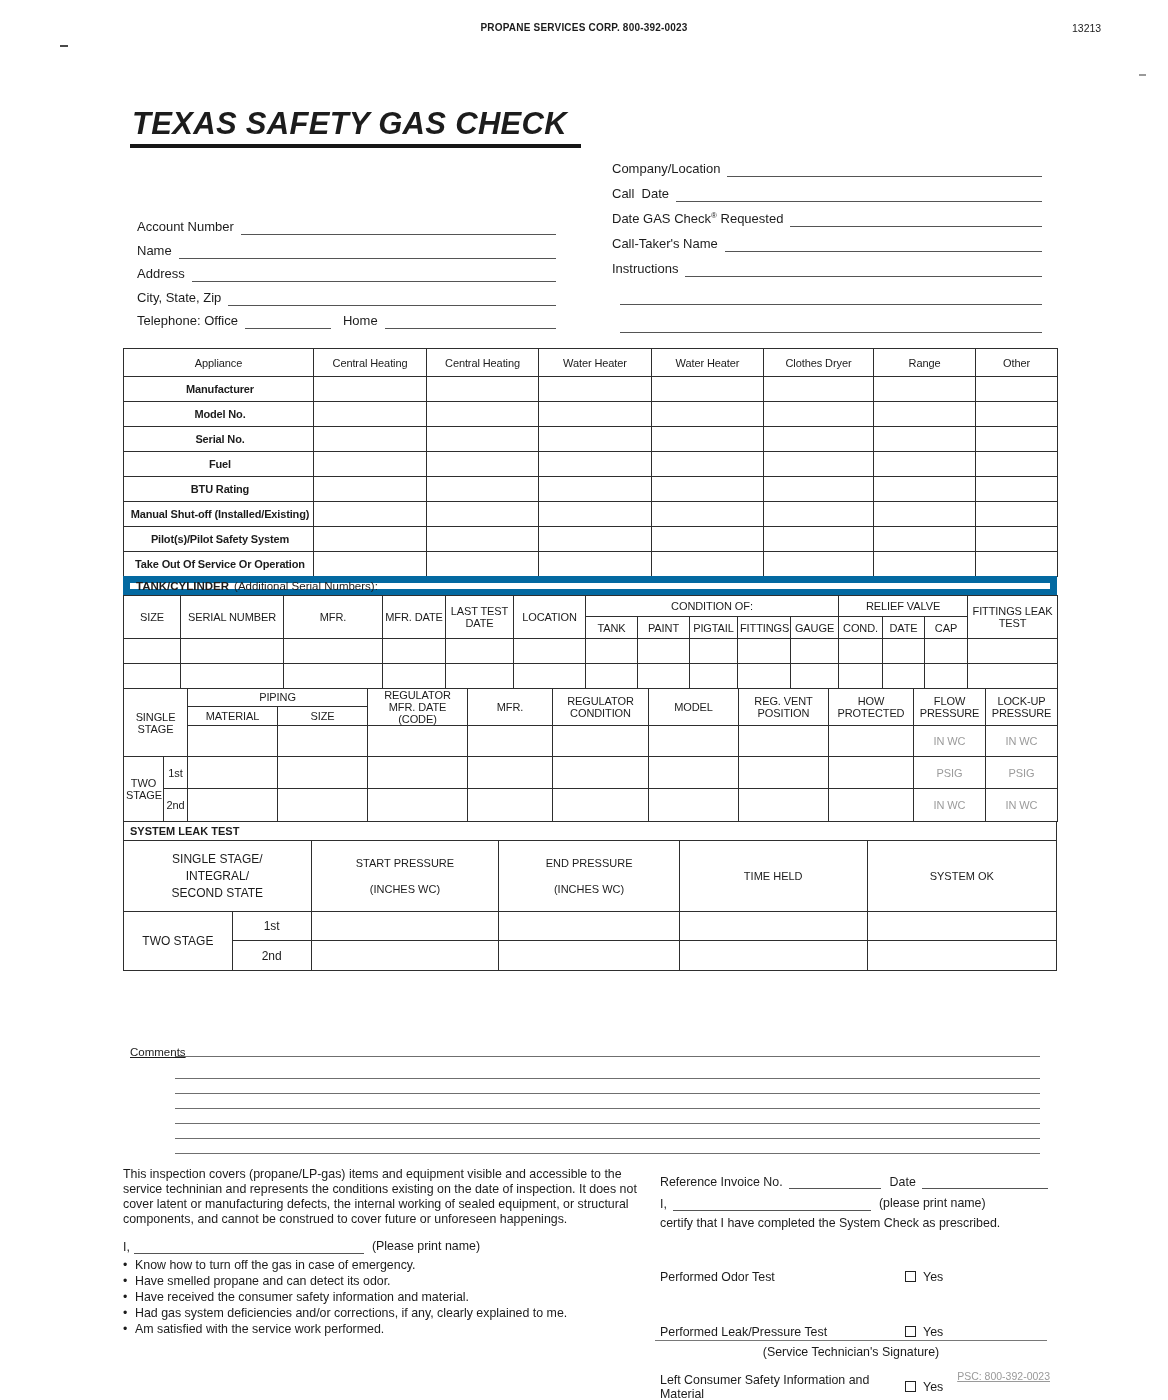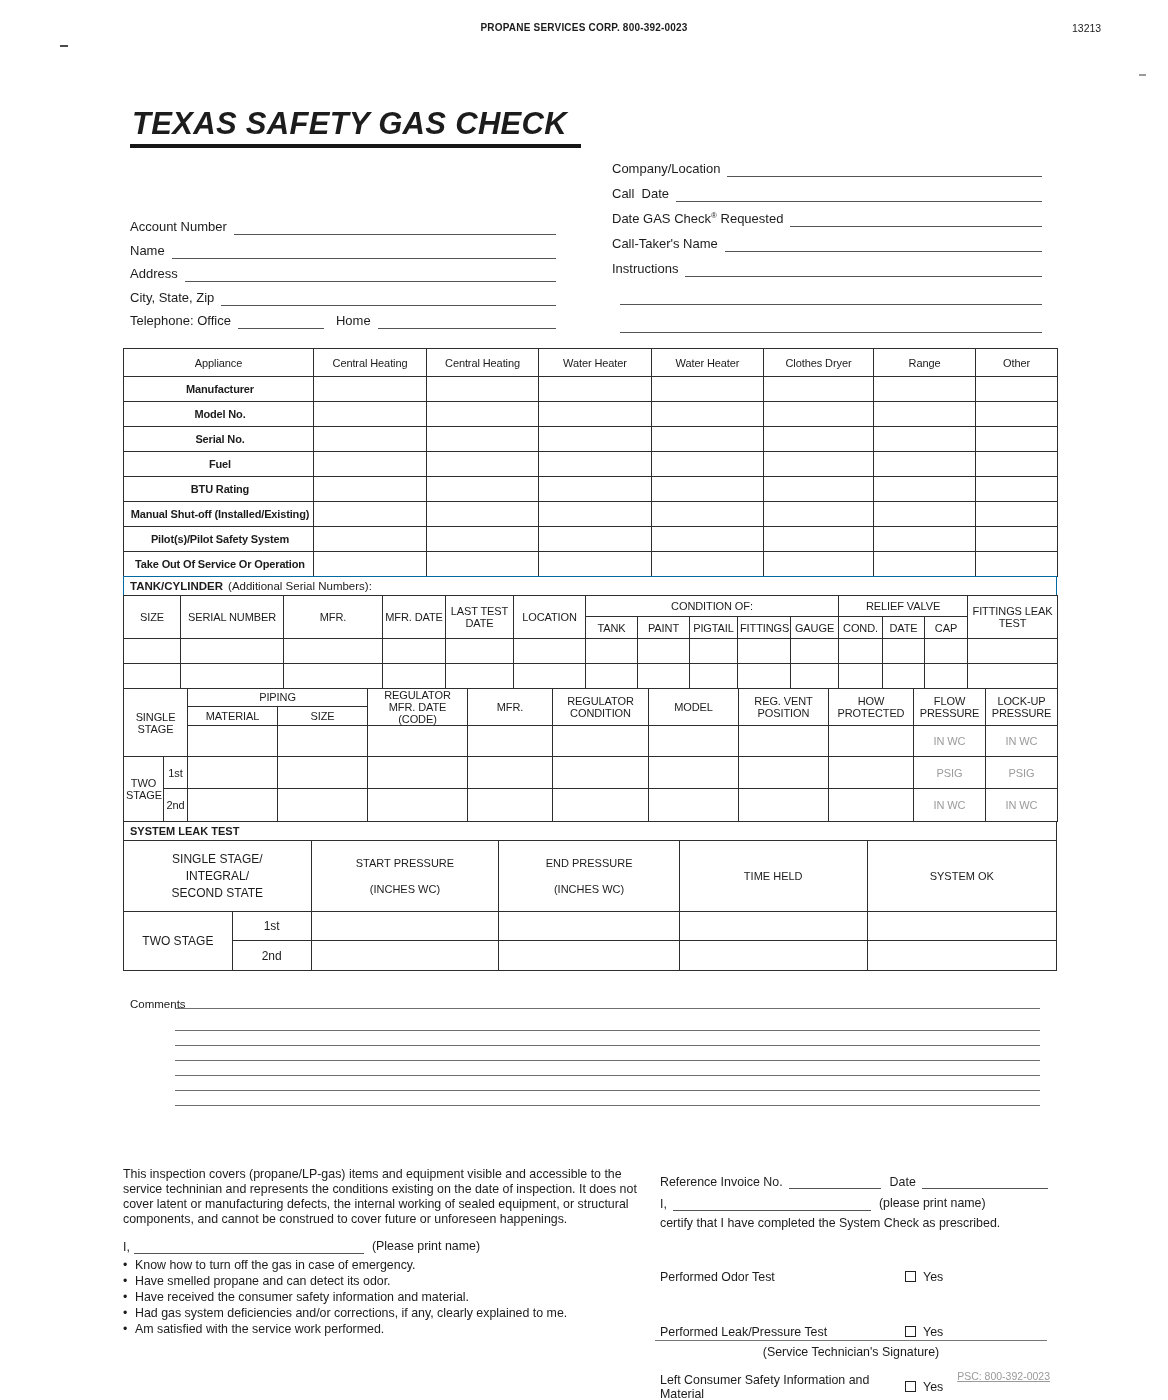--- a/index.html
+++ b/index.html
@@ -24,29 +24,29 @@
   .f-label{white-space:pre;padding-bottom:1px;}
   .f-line{flex:1;border-bottom:1.3px solid #555;height:15px;margin-left:7px;}
   .f-line.fix{flex:0 0 auto;}
   sup.reg{font-size:8px;vertical-align:super;line-height:0;}
 
   .call-fields{left:612px;top:152px;width:430px;}
   .call-fields .f-row{height:25px;}
   .cont-line{border-bottom:1.3px solid #555;height:27px;margin-left:8px;}
 
   .cust-fields{left:130px;top:212px;width:426px;}
-  .cust-fields .f-row{height:23.4px;}
+  .cust-fields .f-row{height:23.4px;margin-left:7px;}
 
   
   .form-grid{left:123px;top:348px;width:934px;}
   .form-grid > * + *{margin-top:-1px;}
   table.grid{border-collapse:collapse;table-layout:fixed;width:934px;}
   table.grid th,table.grid td{border:1px solid #2e2e2e;padding:0 2px;font-weight:normal;
       text-align:center;vertical-align:middle;font-size:11px;overflow:hidden;}
-  .bar{border:1px solid #0369a1;height:20px;display:flex;align-items:center;
+  .bar{border:7px solid #0369a1;height:20px;display:flex;align-items:center;
        padding-left:6px;font-size:11.5px;box-sizing:border-box;width:934px;}
   .bar .note{margin-left:5px;font-weight:normal;}
 
   
   .appliance-table th.col-h{height:27px;letter-spacing:-.1px;}
   .appliance-table td{height:24px;}
   .appliance-table td.row-label{text-align:center;padding-left:5px;letter-spacing:-.15px;white-space:nowrap;font-weight:bold;}
 
   
   .tank-table th{font-size:10.5px;letter-spacing:-.1px;}
@@ -72,21 +72,21 @@
   .slt-big > td{height:70px;vertical-align:top;padding-top:4px;}
   .slt-rowlabel div{line-height:17px;font-size:12px;}
   .slt-h .t{line-height:15px;}
   .slt-h .s{margin-top:11px;line-height:14px;}
   .slt-r1 > td{height:28px;}
   .slt-r2 > td{height:29px;}
   .slt-table td.stage-label{font-size:12px;line-height:15px;vertical-align:middle;}
   .slt-table td.stage-sub{font-size:12px;vertical-align:middle;}
 
   
-  .comments{left:130px;top:994px;width:910px;height:125px;}
+  .comments{left:130px;top:1042px;width:910px;height:125px;text-decoration:underline;}
   .c-label{font-size:11.5px;}
   .c-line{position:absolute;left:45px;right:0;border-bottom:1.4px solid #6f6f6f;}
 
   
   .ack{left:123px;top:1167px;width:527px;font-size:12.4px;}
   .ack p{margin:0;line-height:15px;}
   .i-row{display:flex;align-items:flex-end;margin-top:9px;height:18px;}
   .i-row .f-line{margin-left:4px;}
   .i-note{margin-left:8px;white-space:nowrap;padding-bottom:1px;}
   .bullets{margin-top:3px;}

